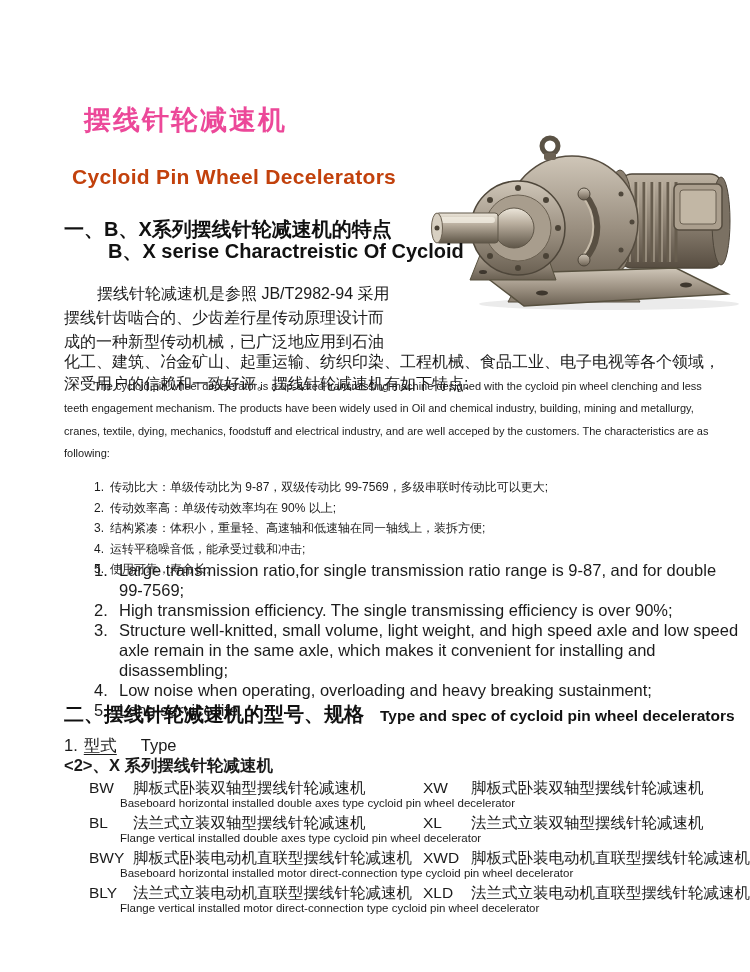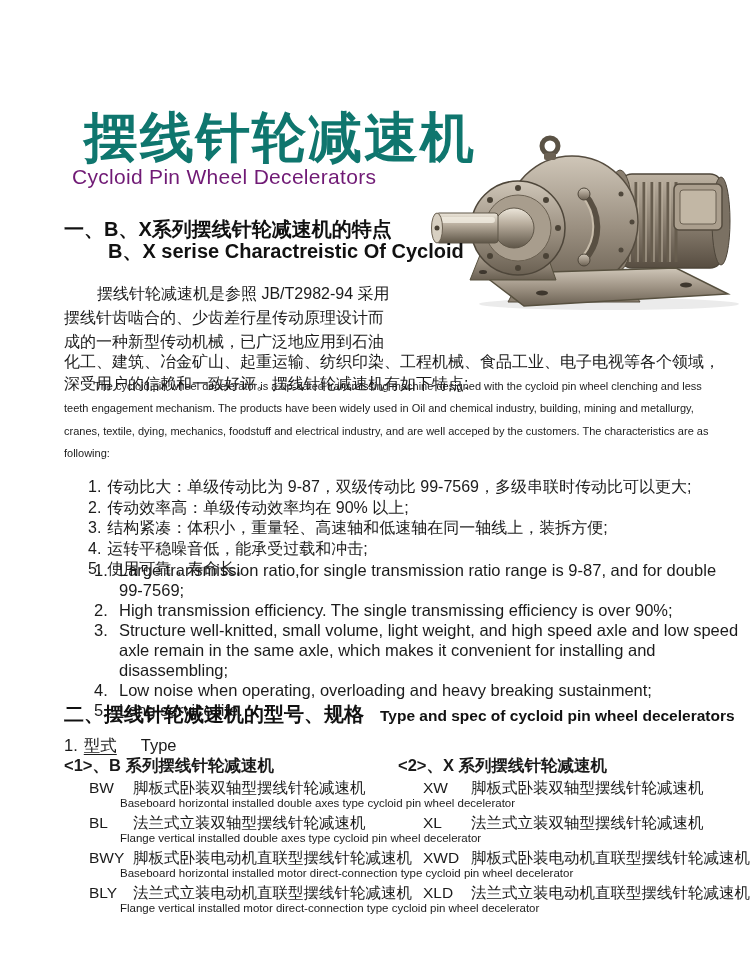--- a/index.html
+++ b/index.html
@@ -1,34 +1,34 @@
 <!DOCTYPE html>
 <html><head>
 <meta charset="utf-8">
 <style>
   html,body{margin:0;padding:0;background:#ffffff;}
   .page{
     position:relative;width:750px;height:972px;background:#ffffff;
     font-family:"Liberation Sans","DejaVu Sans",sans-serif;color:#1b1b1b;overflow:hidden;
   }
   .abs{position:absolute;}
-  .doc-title{left:84px;top:102px;font-size:54px;font-weight:bold;letter-spacing:2px;color:#0f766e;}
-  .doc-subtitle{left:72px;top:165px;font-size:21px;font-weight:normal;letter-spacing:.3px;color:#701a75;}
+  .doc-title{left:84px;top:102px;font-size:27px;font-weight:bold;letter-spacing:2px;color:#ec4899;}
+  .doc-subtitle{left:72px;top:165px;font-size:21px;font-weight:bold;letter-spacing:.3px;color:#c2410c;}
   .photo{left:424px;top:124px;width:322px;height:188px;}
 
   .s1-head{left:64px;top:218px;font-size:20px;font-weight:bold;line-height:22px;color:#111;white-space:nowrap;}
   .s1-head .l2{padding-left:44px;}
 
   .cn-para-narrow{left:64px;top:282px;font-size:16px;line-height:24px;white-space:nowrap;}
   .cn-para-narrow .ind{text-indent:33px;}
   .cn-para-wide{left:64px;top:351px;font-size:16px;line-height:22px;white-space:nowrap;}
 
   .en-para{left:64px;top:375px;width:662px;font-size:11px;line-height:22.4px;text-indent:30px;}
 
-  .cn-list{left:88px;top:477px;font-size:16px;line-height:20.5px;white-space:nowrap;}
+  .cn-list{left:94px;top:477px;font-size:12px;line-height:20.5px;white-space:nowrap;}
   .cn-list .no{margin-right:6px;}
 
   .en-list{left:94px;top:560px;width:650px;font-size:16.5px;line-height:20px;}
   .en-list .li{display:flex;}
   .en-list .no{width:25px;flex:0 0 25px;}
   .en-list .tx{flex:1;}
 
   .s2-head{left:64px;top:701px;white-space:nowrap;}
   .s2-head .cn{font-size:20px;font-weight:bold;color:#111;}
   .s2-head .en{font-size:15.5px;font-weight:bold;margin-left:16px;color:#111;}
@@ -185,21 +185,20 @@
   <div class="abs s2-head">
     <span class="cn">二、摆线针轮减速机的型号、规格</span><span class="en">Type and spec of cycloid pin wheel decelerators</span>
   </div>
 
   <div class="abs type-line">
     <span>1.</span><span class="cn">型式</span><span class="en">Type</span>
   </div>
 
   <div class="abs models">
     <div class="m-head">
-      <div class="c1">&lt;1&gt;、B 系列摆线针轮减速机</div>
       <div class="c2">&lt;2&gt;、X 系列摆线针轮减速机</div>
     </div>
 
     <div class="m-row">
       <div>BW</div>
       <div>脚板式卧装双轴型摆线针轮减速机</div>
       <div>XW</div>
       <div>脚板式卧装双轴型摆线针轮减速机</div>
     </div>
     <div class="m-row-en">Baseboard horizontal installed double axes type cycloid pin wheel decelerator</div>

